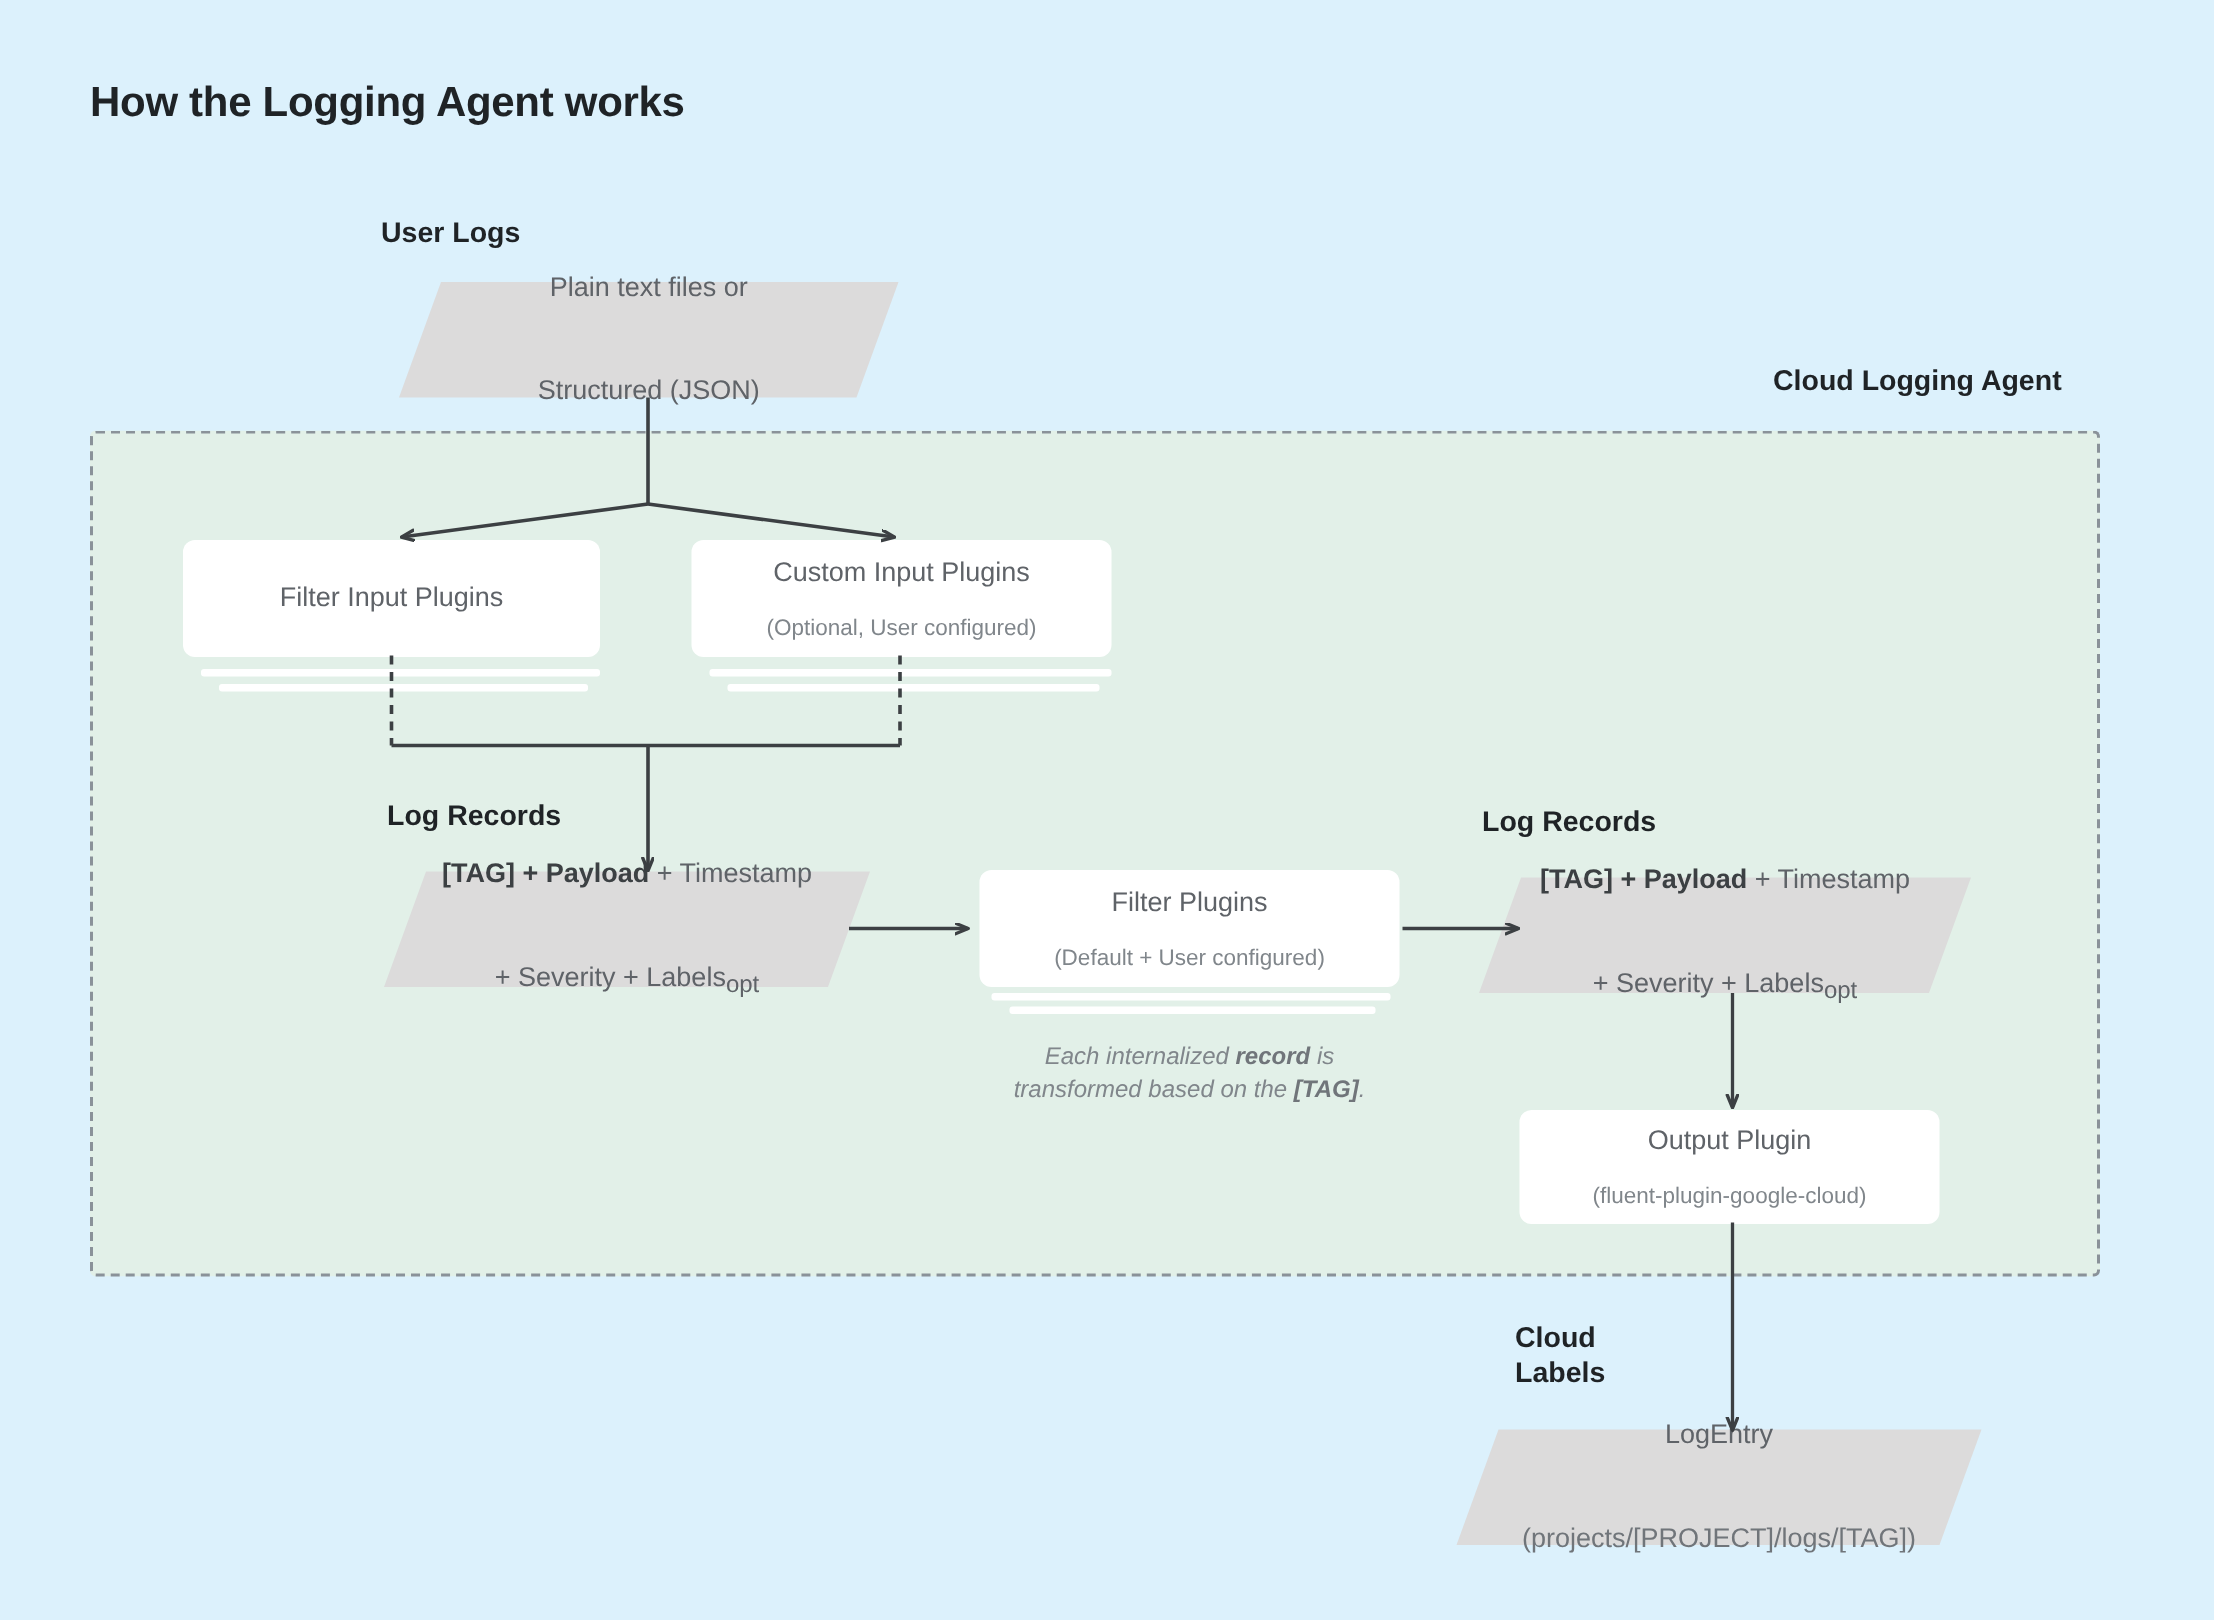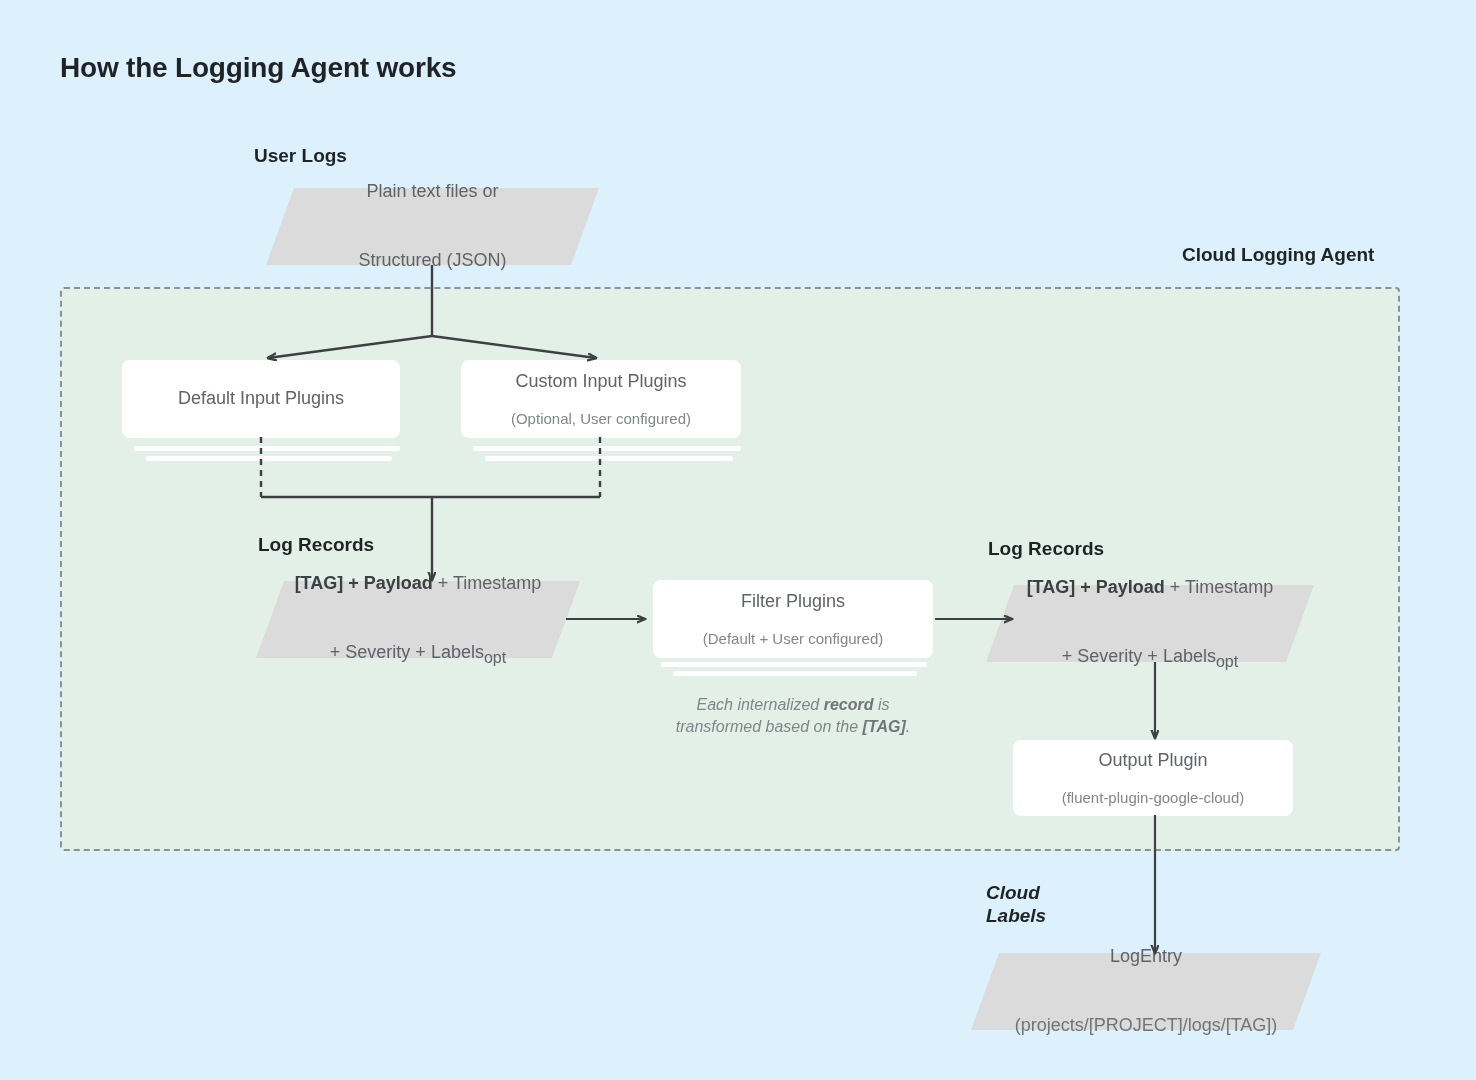--- a/index.html
+++ b/index.html
@@ -180,35 +180,35 @@
   </svg>
 
   <div class="section-label" style="left:254px; top:144px;">User Logs</div>
 
   <div class="section-label" style="left:1182px; top:243px;">Cloud Logging Agent</div>
 
   <div class="section-label" style="left:258px; top:533px;">Log Records</div>
 
   <div class="section-label" style="left:988px; top:537px;">Log Records</div>
 
-  <div class="section-label" style="left:986px; top:881px;font-style:italic;">
+  <div class="section-label" style="left:1010px; top:881px;">
     <div>Cloud</div>
     <div>Labels</div>
   </div>
 
   <div class="para" style="left:280px; top:188px; width:305px; height:77px;">
     <div class="skew"></div>
     <div class="para-text">
       <span>Plain text files or</span>
       <span>Structured (JSON)</span>
     </div>
   </div>
 
   <div class="card" style="left:122px; top:360px; width:278px; height:78px;">
-    <div class="title">Default Input Plugins</div>
+    <div class="title">Filter Input Plugins</div>
   </div>
   <div class="stack-bar" style="left:134px; top:446px; width:266px;"></div>
   <div class="stack-bar" style="left:146px; top:456px; width:246px;"></div>
 
   <div class="card" style="left:461px; top:360px; width:280px; height:78px;">
     <div class="title">Custom Input Plugins</div>
     <div class="subtitle">(Optional, User configured)</div>
   </div>
   <div class="stack-bar" style="left:473px; top:446px; width:268px;"></div>
   <div class="stack-bar" style="left:485px; top:456px; width:248px;"></div>

